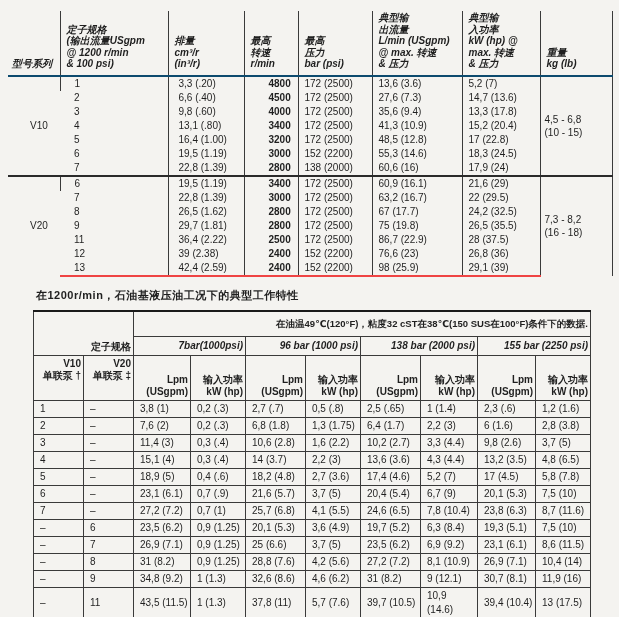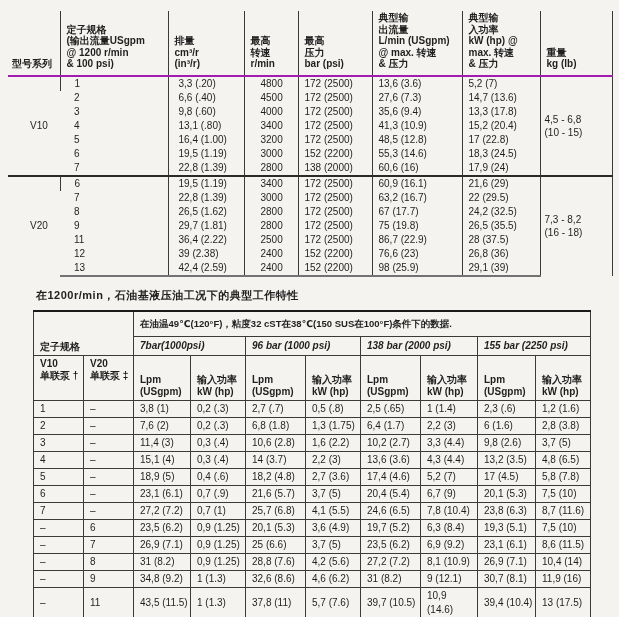--- a/index.html
+++ b/index.html
@@ -12,44 +12,44 @@
   th,td{white-space:pre-line;overflow:hidden;}
 
   
   .t1{position:absolute;left:8px;top:11px;width:604px;}
   .t1 th,.t1 td{
     font-size:10px;line-height:11.5px;text-align:left;
     border-left:1px solid #3a3a3a;padding:1px 2px 1px 6px;
   }
   .t1 tr>*:first-child{border-left:none;}
   .t1 tr>*:last-child{border-right:1px solid #3a3a3a;}
-  .t1 thead th{font-weight:bold;vertical-align:bottom;padding-bottom:5px;border-bottom:2px solid #a21caf;}
+  .t1 thead th{font-weight:bold;vertical-align:bottom;padding-bottom:5px;border-bottom:2px solid #0c4a6e;font-style:italic;}
   .t1 thead th.model-h{padding-left:4px;}
   .t1 tbody td{height:12px;line-height:12px;}
   .t1 tbody td.model{vertical-align:middle;padding-left:22px;}
   .t1 tbody td.weight{vertical-align:middle;line-height:13px;padding-left:4px;}
   .t1 tbody tr.group-start td{border-top:2px solid #2a2a2a;}
-  .t1 tbody tr:last-child td{border-bottom:2px solid #737373;}
+  .t1 tbody tr:last-child td{border-bottom:2px solid #ef4444;}
   .t1 tbody td.c-rotor{padding-left:14px;}
   .t1 tbody td.c-disp{padding-left:10px;margin-left:45px;}
-  .t1 tbody td.c-speed{padding-left:16px;}
+  .t1 tbody td.c-speed{padding-left:24px;font-weight:bold;}
 
   
   .t2-title{
     position:absolute;left:36px;top:288px;font-size:11px;font-weight:bold;
     letter-spacing:0.5px;
   }
 
   
   .t2{position:absolute;left:33px;top:310px;width:557px;border:1px solid #3a3a3a;border-top:2px solid #1a1a1a;border-bottom:2px solid #1a1a1a;}
   .t2 th,.t2 td{
     font-size:10px;line-height:11.5px;text-align:left;
     border:1px solid #3a3a3a;padding:1px 2px 1px 6px;
   }
-  .t2 thead th{font-weight:bold;}
+  .t2 thead th{font-weight:bold;text-align:right;}
   .t2 thead th.note{font-weight:bold;height:22px;vertical-align:middle;font-size:9.5px;}
   .t2 thead th.rotor{vertical-align:bottom;padding-bottom:3px;}
   .t2 thead th.press{height:16px;vertical-align:middle;font-style:italic;}
   .t2 thead th.sub{height:40px;}
   .t2 thead th.sub.pump{vertical-align:top;padding-top:2px;}
   .t2 thead th.sub.unit{vertical-align:bottom;padding-bottom:3px;}
   .t2 tbody td{height:14px;line-height:14px;}
 </style>
 </head>
 <body>

